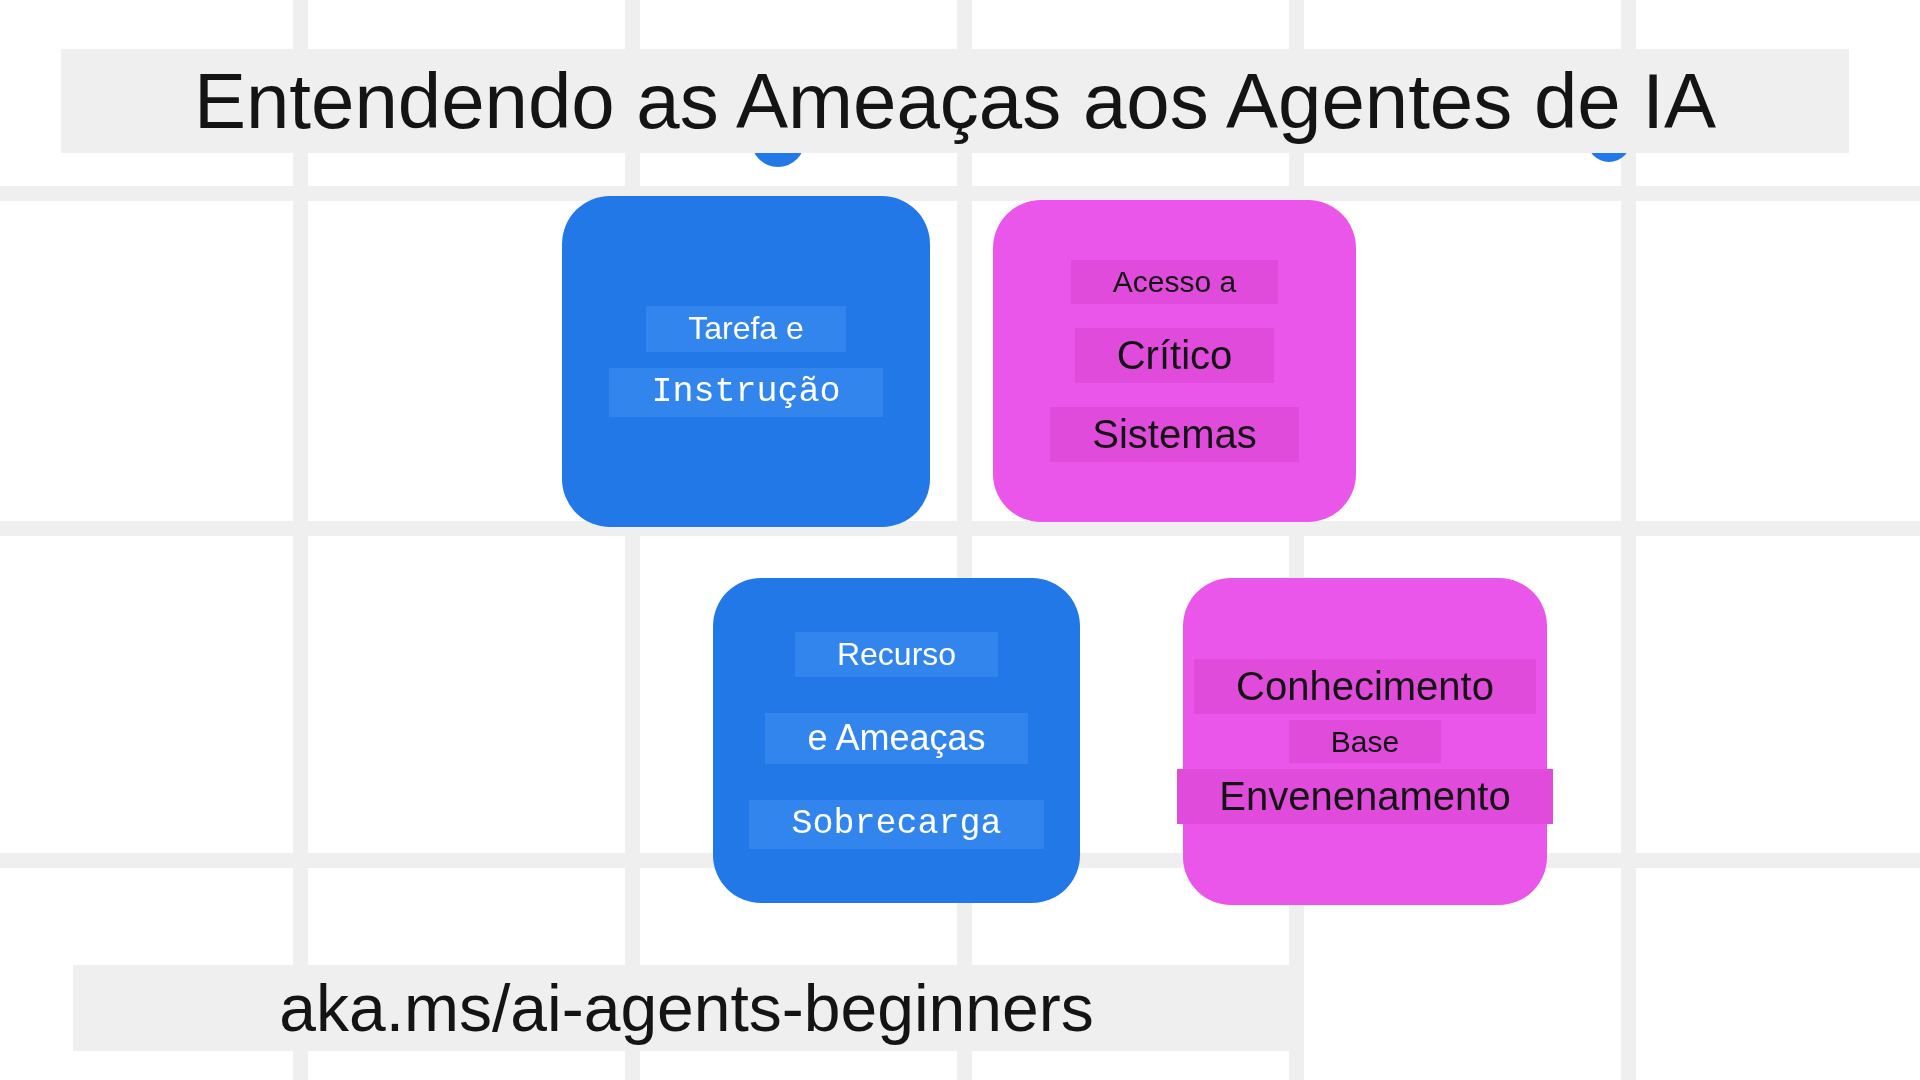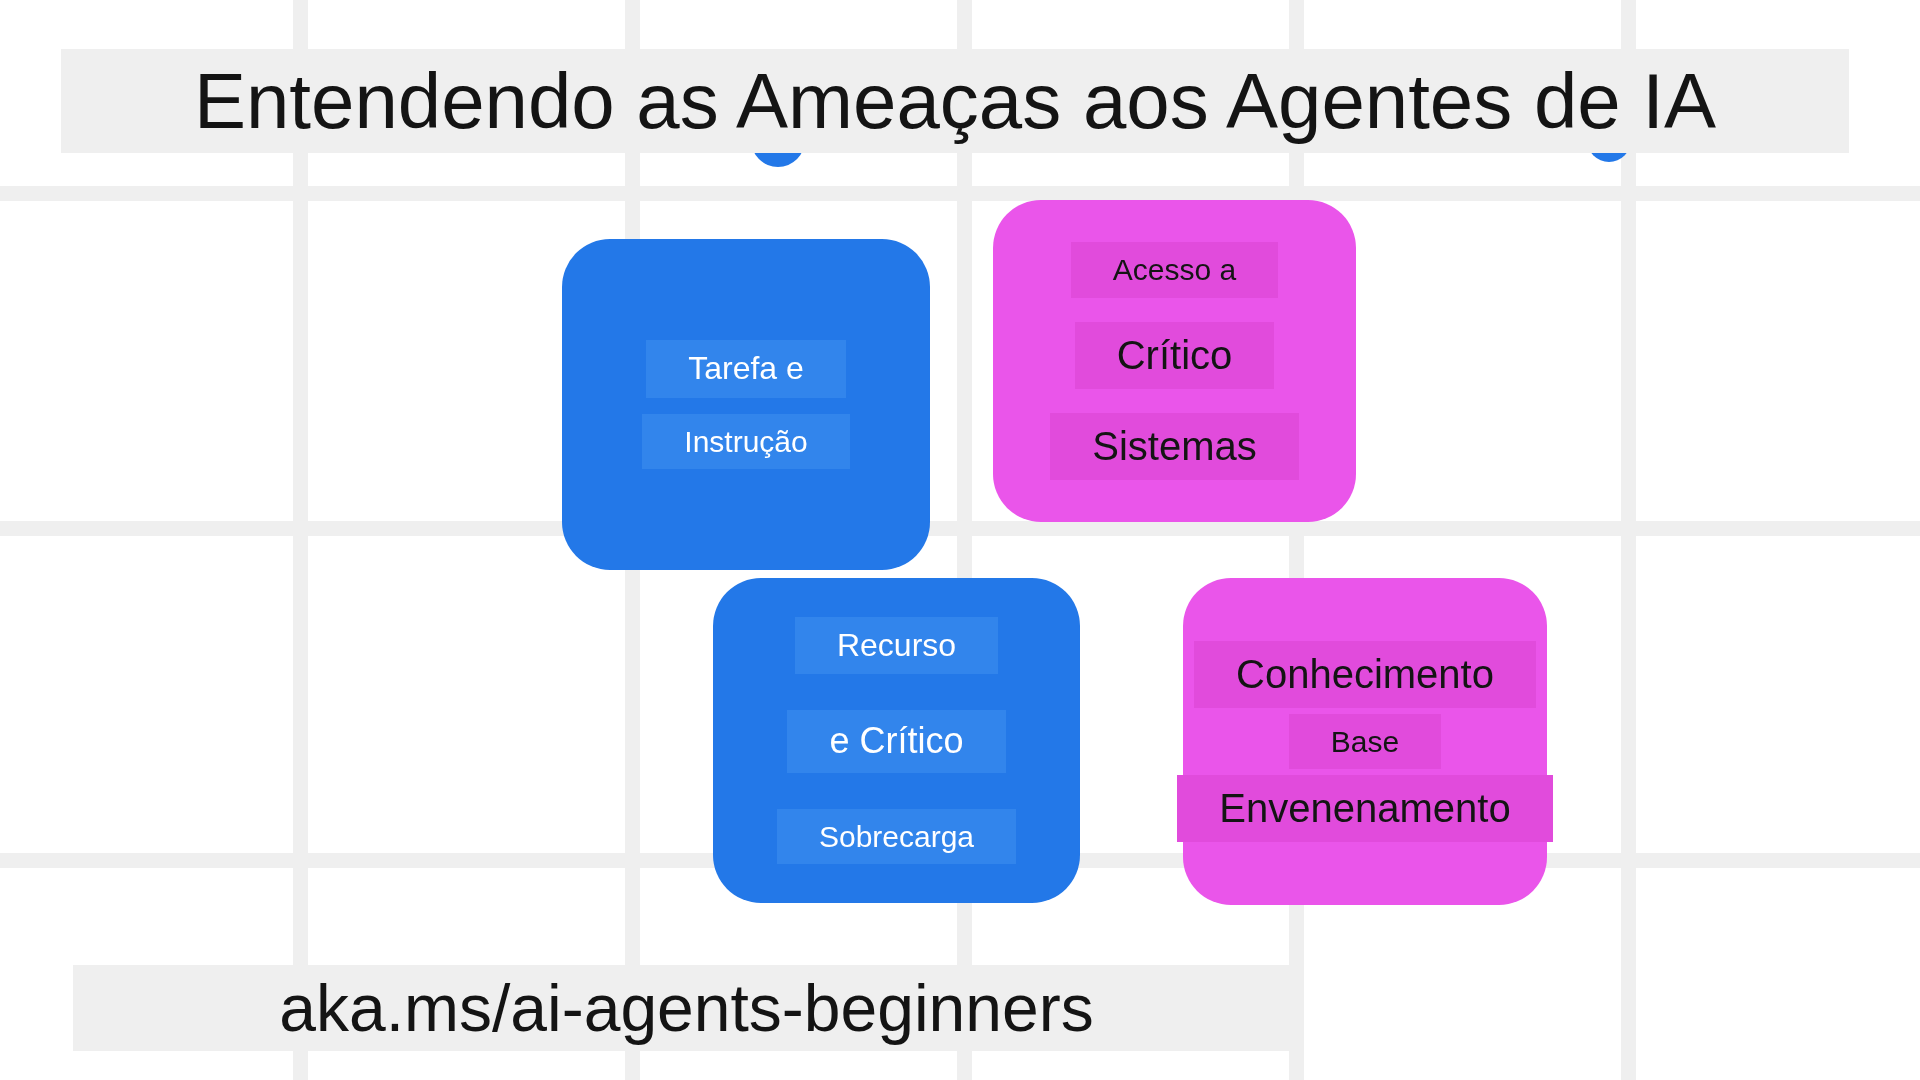--- a/index.html
+++ b/index.html
@@ -23,34 +23,34 @@
   }
   .title-banner{left:61px;top:49px;width:1788px;height:104px;font-size:78px;}
   .footer-banner{left:73px;top:965px;width:1227px;height:86px;font-size:66px;}
   
   .card{
     position:absolute;z-index:2;border-radius:48px;
     display:flex;flex-direction:column;align-items:center;justify-content:center;
   }
   .card.blue{background:var(--card-blue,#2378e8);color:var(--text-light,#ffffff);}
   .card.magenta{background:var(--card-magenta,#ea55ea);color:var(--text-dark,#141414);}
-  .card .line{display:inline-block;padding:10px 42px;line-height:1.18;white-space:nowrap;}
+  .card .line{display:inline-block;padding:4px 42px;line-height:1.18;white-space:nowrap;}
   .card.blue .line{background:var(--card-blue-highlight,#3285ec);}
   .card.magenta .line{background:var(--card-magenta-highlight,#e14bdc);}
-  .card1{left:562px;top:196px;width:368px;height:331px;gap:16px;margin-top:43px;}
+  .card1{left:562px;top:196px;width:368px;height:331px;gap:16px;}
   .card2{left:993px;top:200px;width:363px;height:322px;gap:24px;}
   .card3{left:260px;top:582px;width:354px;height:325px;gap:15px;}
   .card4{left:713px;top:578px;width:367px;height:325px;gap:36px;}
   .card5{left:1183px;top:578px;width:364px;height:327px;gap:6px;}
   .sz30{font-size:30px;}
   .sz32{font-size:32px;}
   .sz34{font-size:40px;}
   .sz36{font-size:36px;}
   .sz40{font-size:40px;}
-  .sz42{font-size:30px;}
+  .sz42{font-size:35px;font-family:Liberation Mono, monospace;}
 </style>
 </head>
 <body>
 
 <div class="canvas">
 
   <div>
     <div class="gl v" style="left:293px"></div>
     <div class="gl v" style="left:625px"></div>
     <div class="gl v" style="left:957px"></div>
@@ -75,21 +75,21 @@
 
   <div class="card magenta card2">
     <span class="line sz30">Acesso a</span>
     <span class="line sz34">Crítico</span>
     <span class="line sz40">Sistemas</span>
   </div>
 
 
   <div class="card blue card4">
     <span class="line sz32">Recurso</span>
-    <span class="line sz36">e Crítico</span>
+    <span class="line sz36">e Ameaças</span>
     <span class="line sz42">Sobrecarga</span>
   </div>
 
   <div class="card magenta card5">
     <span class="line sz40">Conhecimento</span>
     <span class="line sz30">Base</span>
     <span class="line sz34">Envenenamento</span>
   </div>
 
   <div class="banner footer-banner">

